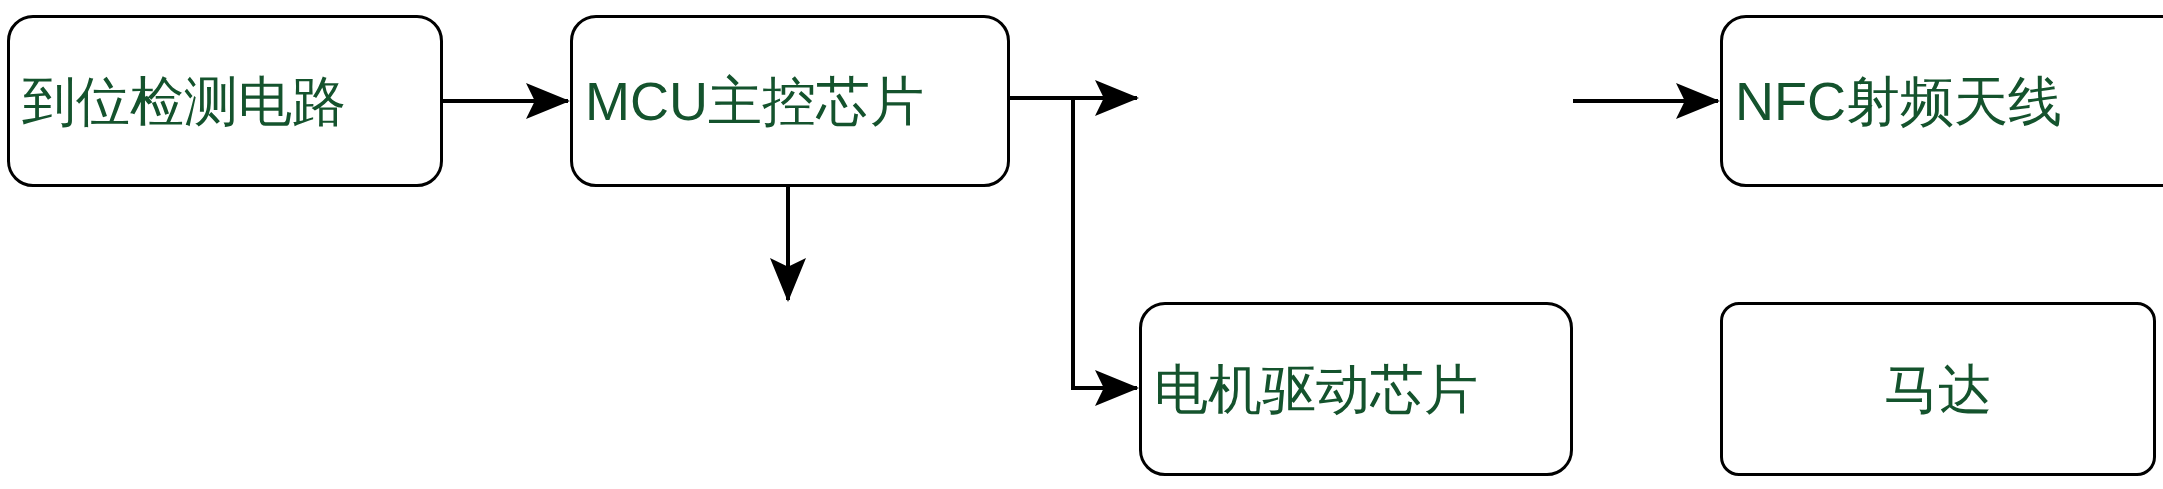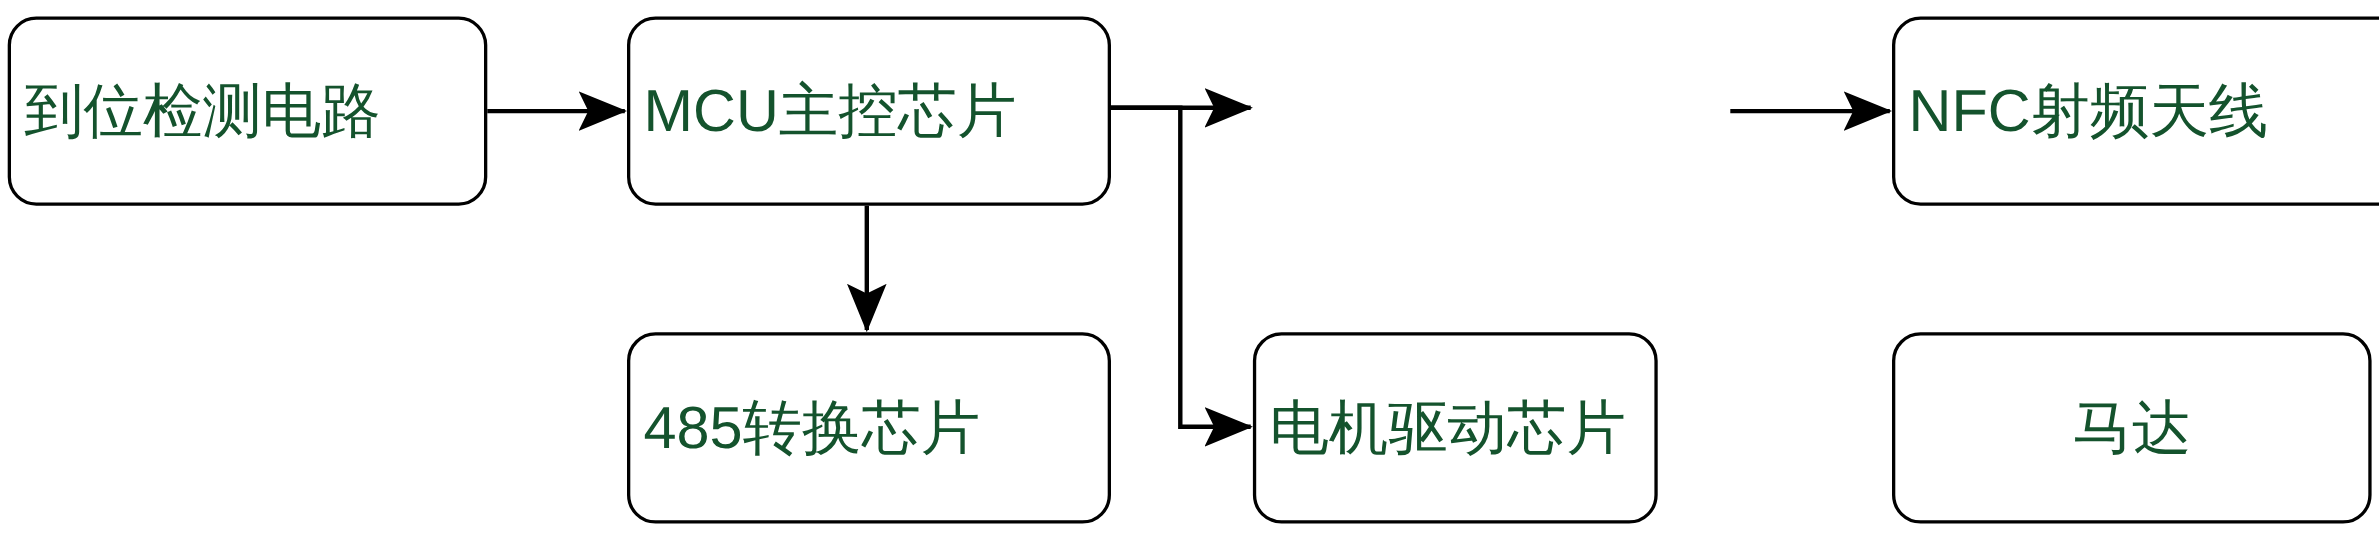--- a/index.html
+++ b/index.html
@@ -48,22 +48,22 @@
   .align-left  .node-label { text-align: left;   padding-left: 12px; }
   .align-center .node-label { text-align: center; }
 
   
   .n-detect  { left: 7px;    top: 15px;  width: 436px; height: 172px; }
   .n-mcu     { left: 570px;  top: 15px;  width: 440px; height: 172px; }
   .n-nfcchip { left: 1139px; top: 15px;  width: 434px; height: 172px; }
   .n-nfcant  { left: 1720px; top: 15px;  width: 514px; height: 172px; }
   
   .n-485     { left: 570px;  top: 302px; width: 440px; height: 174px; }
-  .n-motor   { left: 1139px; top: 302px; width: 368px; height: 174px; }
-  .n-mada    { left: 1720px; top: 302px; width: 436px; height: 174px; }
+  .n-motor   { left: 1139px; top: 302px; width: 434px; height: 174px; }
+  .n-mada    { left: 1720px; top: 302px; width: 436px; height: 174px; border-radius: 19px; }
 </style>
 </head>
 <body>
 
 <div id="diagram-canvas">
 
   <svg id="edge-layer" viewBox="0 0 2163 489" width="2163" height="489" xmlns="http://www.w3.org/2000/svg">
     <defs>
       <marker id="arrowhead" markerWidth="11" markerHeight="9" refX="10.5" refY="4.5" orient="auto" markerUnits="strokeWidth">
         <path d="M0,0 L11,4.5 L0,9 L2.2,4.5 Z" fill="#000000"></path>
@@ -87,23 +87,20 @@
 
   <div class="node n-mcu align-left">
     <span class="node-label">MCU主控芯片</span>
   </div>
 
 
   <div class="node n-nfcant align-left">
     <span class="node-label">NFC射频天线</span>
   </div>
 
-  <div class="node n-485 align-left">
-    <span class="node-label">485转换芯片</span>
-  </div>
 
   <div class="node n-motor align-left">
     <span class="node-label">电机驱动芯片</span>
   </div>
 
   <div class="node n-mada align-center">
     <span class="node-label">马达</span>
   </div>
 
 </div>

